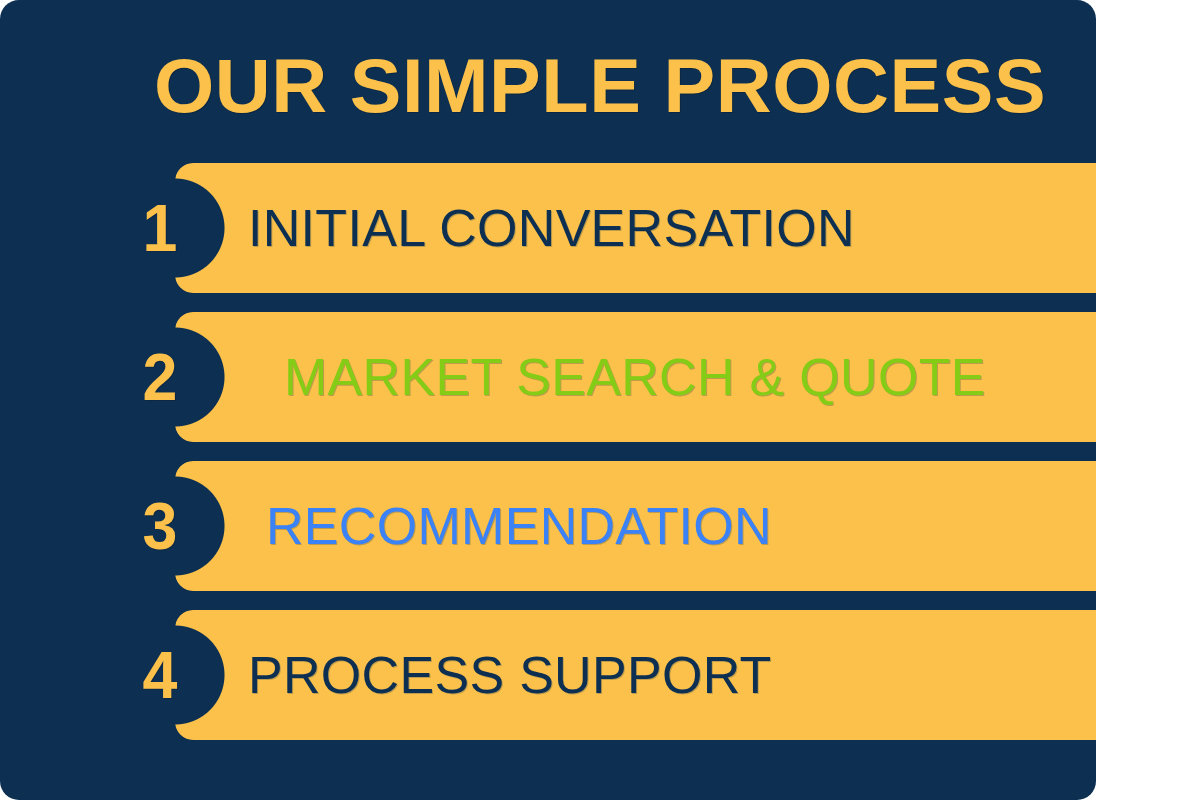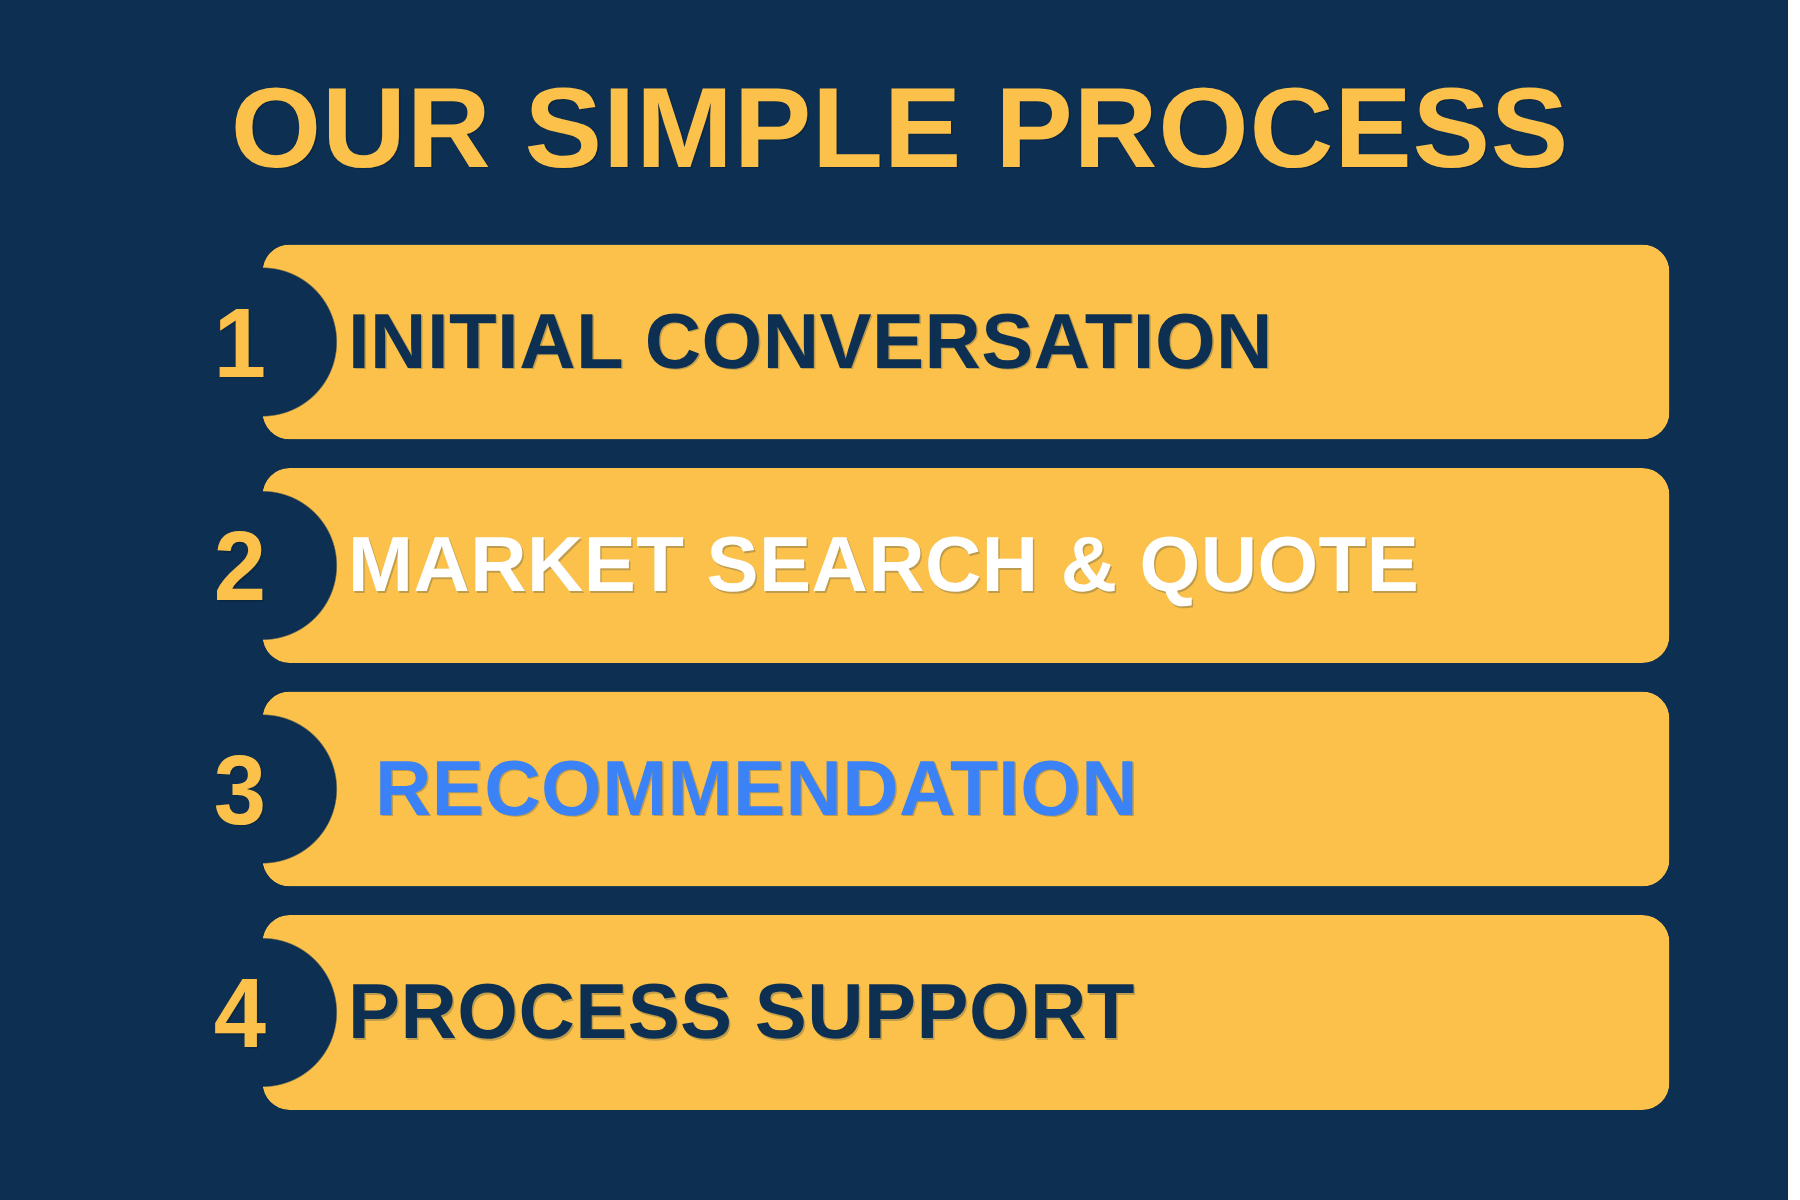--- a/index.html
+++ b/index.html
@@ -9,24 +9,25 @@
   }
   body {
     width: 1200px;
     height: 800px;
     overflow: hidden;
     font-family: "Liberation Sans", sans-serif;
   }
 
   #infographic {
     position: relative;
-    width: 1192px;
+    width: 1096px;
     height: 800px;
     background: #0D2F51;
     overflow: hidden;
+    border-radius: 19px;
   }
 
   
   #page-title {
     position: absolute;
     left: 0;
     top: 46px;
     width: 1200px;
     text-align: center;
     color: #FBC14A;
@@ -88,28 +89,28 @@
     font-size: 66px;
     line-height: 66px;
     transform: scaleX(0.95);
     z-index: 3;
     text-shadow: 1px 1px 0 rgba(0,0,0,0.15);
     pointer-events: none;
   }
 
   .step-label {
     position: absolute;
-    left: 232px;
+    left: 248px;
     top: 0;
     height: 130px;
     display: flex;
     align-items: center;
     color: #0D2F51;
     font-family: "Liberation Sans", sans-serif;
-    font-weight: bold;
+    font-weight: normal;
     font-size: 52px;
     line-height: 56px;
     letter-spacing: 0.3px;
     white-space: nowrap;
     z-index: 2;
     text-shadow: 1px 1px 0 rgba(13,47,81,0.25);
   }
 </style>
 </head>
 <body>
@@ -122,21 +123,21 @@
 
     <div class="step-row">
       <div class="step-bar" style="background: rgb(251, 193, 74);"></div>
       <div class="step-number" style="color: rgb(251, 193, 74);">1</div>
       <div class="step-label" style="color: rgb(13, 47, 81);">INITIAL CONVERSATION</div>
     </div>
 
     <div class="step-row">
       <div class="step-bar" style="background: rgb(251, 193, 74);"></div>
       <div class="step-number" style="color: rgb(251, 193, 74);">2</div>
-      <div class="step-label" style="color: #ffffff;">MARKET SEARCH &amp; QUOTE</div>
+      <div class="step-label" style="color: #84cc16; margin-left: 36px;">MARKET SEARCH &amp; QUOTE</div>
     </div>
 
     <div class="step-row">
       <div class="step-bar" style="background: rgb(251, 193, 74);"></div>
       <div class="step-number" style="color: rgb(251, 193, 74);">3</div>
       <div class="step-label" style="color: #3b82f6; margin-left: 18px;">RECOMMENDATION</div>
     </div>
 
     <div class="step-row">
       <div class="step-bar" style="background: rgb(251, 193, 74);"></div>

